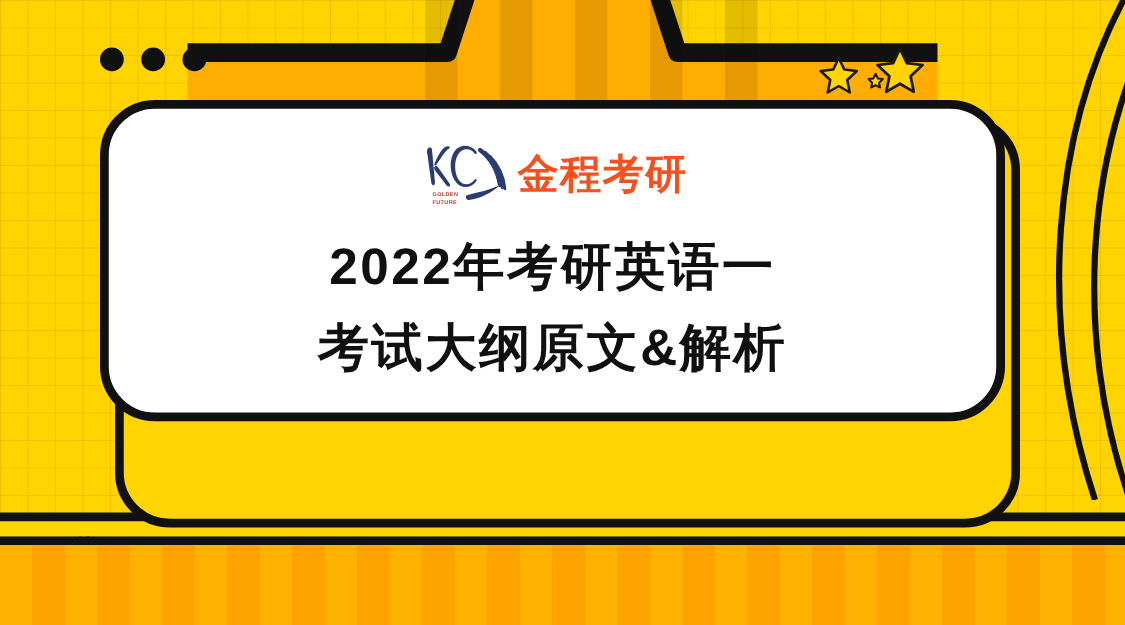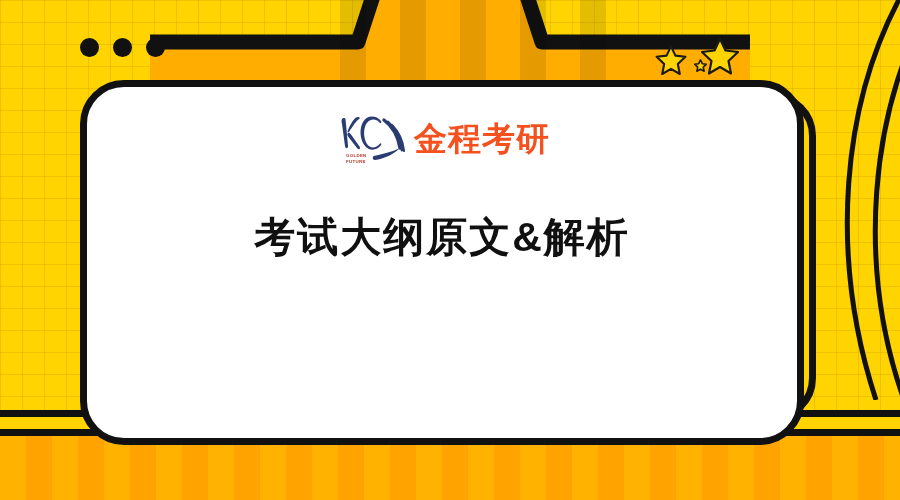--- a/index.html
+++ b/index.html
@@ -115,21 +115,21 @@
     border-radius: 44px;
     background: #FFD400;
     border: 7px solid #111111;
     box-sizing: border-box;
   }
   #card {
     position: absolute;
     left: 80px;
     top: 80px;
     width: 724px;
-    height: 365px;
+    height: 257px;
     border-radius: 44px;
     background: #ffffff;
     border: 7px solid #111111;
     box-sizing: border-box;
     display: flex;
     flex-direction: column;
     align-items: center;
     padding-top: 22px;
   }
 
@@ -259,17 +259,18 @@
           <path d="M40 46 C 48 44, 58 42, 66 38 C 60 44, 50 49, 41 50 C 38.5 50.2, 38 46.5, 40 46 Z" fill="#2A3C72"></path>
 
           <text x="12" y="47" font-family="Liberation Sans, sans-serif" font-size="4.4" font-weight="700" fill="#B03A2E" letter-spacing="0.3">GOLDEN</text>
           <text x="12" y="53" font-family="Liberation Sans, sans-serif" font-size="4.4" font-weight="700" fill="#B03A2E" letter-spacing="0.3">FUTURE</text>
         </svg>
       </div>
       <div id="logo-wordmark">金程考研</div>
     </div>
 
     <div id="headline">
+      <div class="headline-line" id="headline-line-1">2022年考研英语一</div>
       <div class="headline-line" id="headline-line-2">考试大纲原文&amp;解析</div>
     </div>
 
   </div>
 </div>
 
 </body></html>

